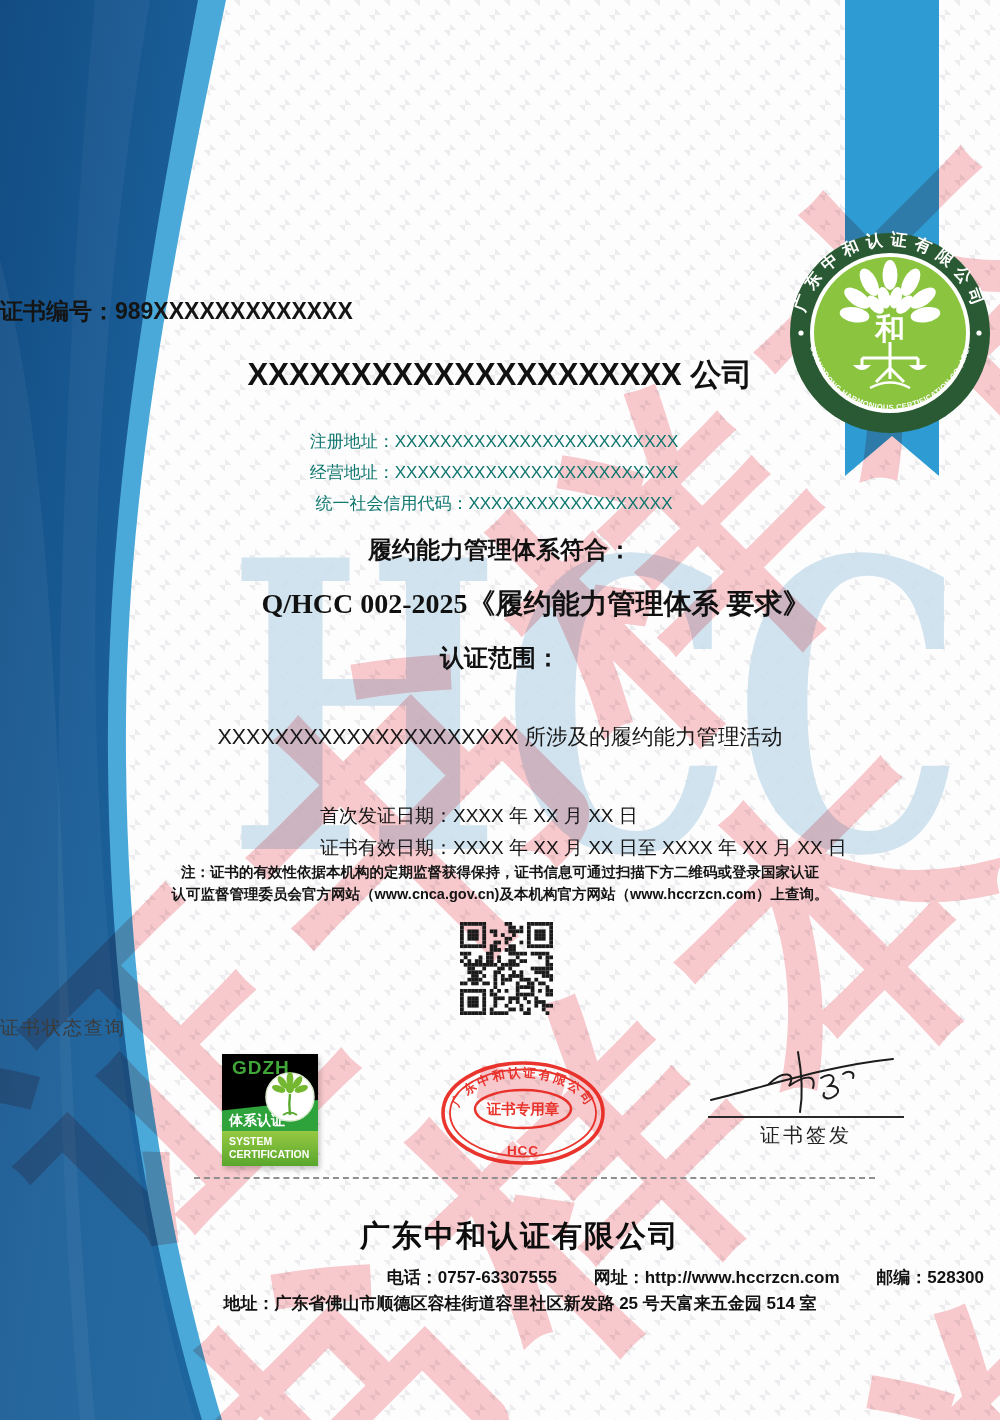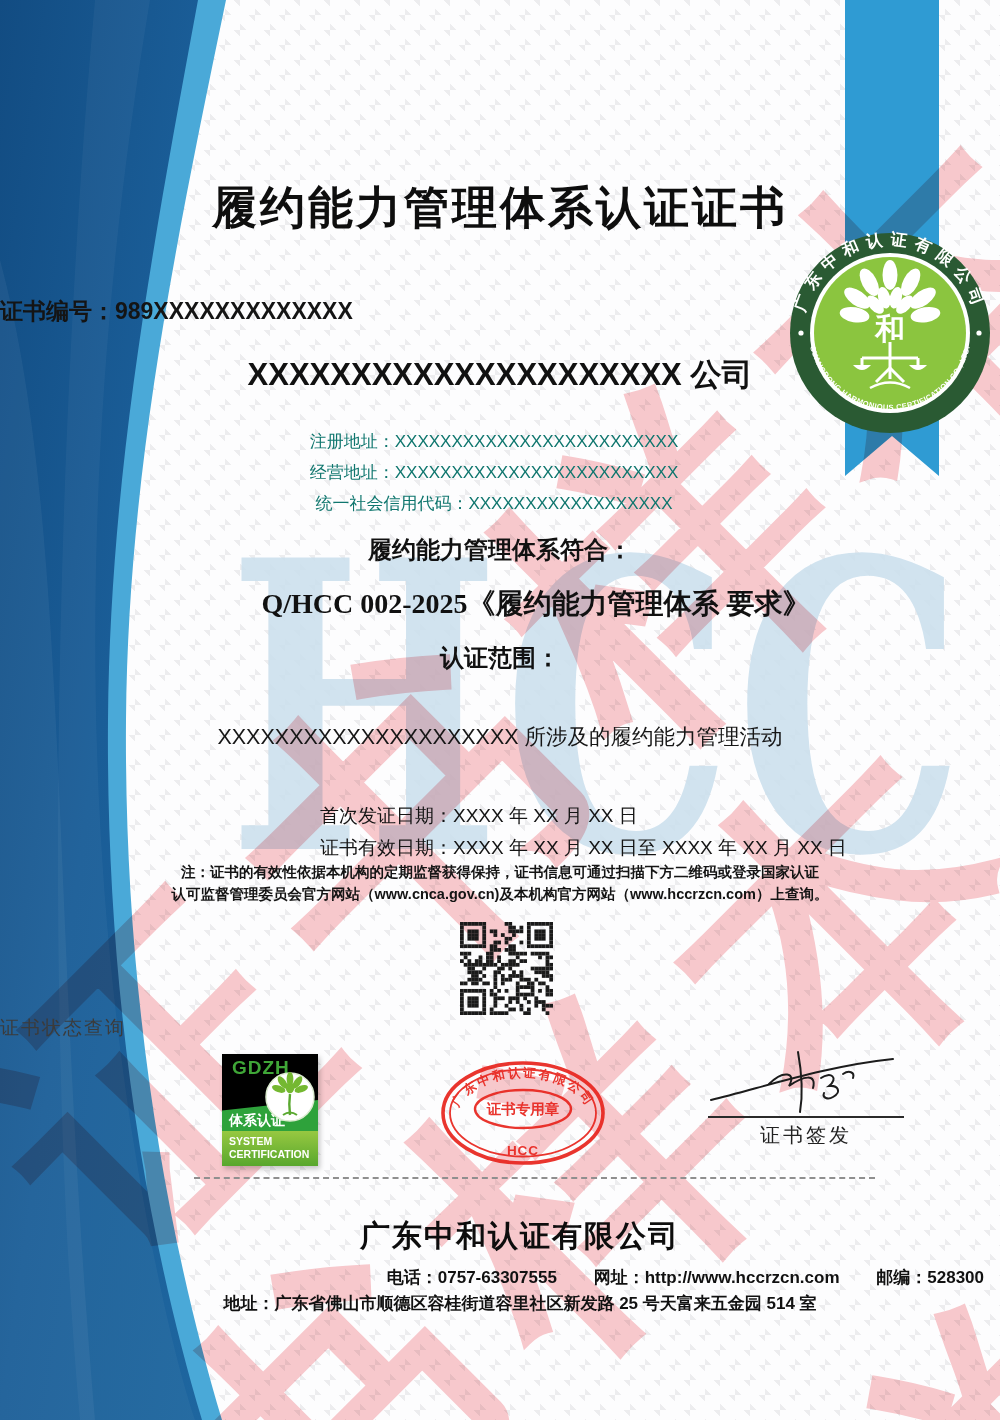--- a/index.html
+++ b/index.html
@@ -145,21 +145,20 @@
         <path d="M101,113 V150"></path>
         <path d="M87,153 L101,139 L115,153"></path>
         <path d="M81,159 Q101,148 121,159" stroke-width="2.5"></path>
       </g>
       <path d="M64,136 Q73,146 82,136 Z" fill="#ffffff"></path>
       <path d="M120,136 Q129,146 138,136 Z" fill="#ffffff"></path>
     </g>
   </svg>
 
   <div class="content">
-    <div class="ttl">履约能力管理体系认证证书</div>
     <div class="certno">证书编号：989XXXXXXXXXXXXX</div>
     <div class="company">XXXXXXXXXXXXXXXXXXXXX 公司</div>
 
     <div class="addr">
       <div>注册地址：XXXXXXXXXXXXXXXXXXXXXXXXX</div>
       <div>经营地址：XXXXXXXXXXXXXXXXXXXXXXXXX</div>
       <div>统一社会信用代码：XXXXXXXXXXXXXXXXXX</div>
     </div>
 
     <div class="conform">履约能力管理体系符合：</div>

